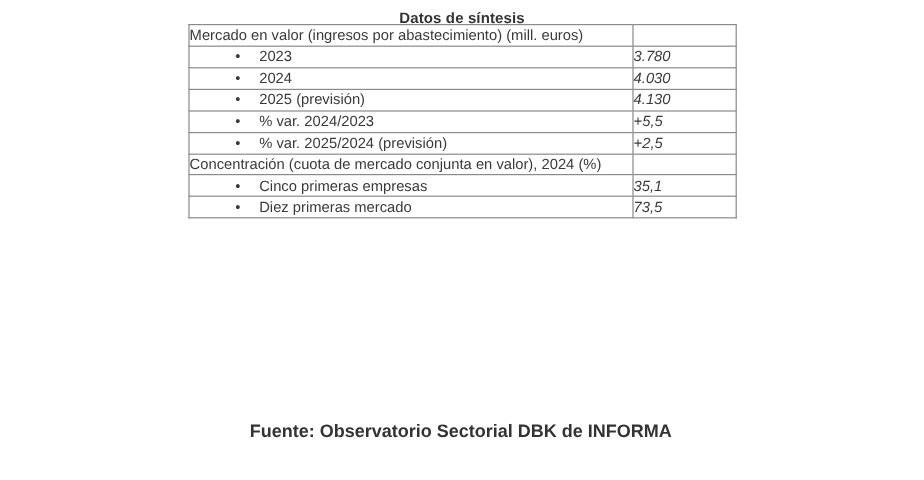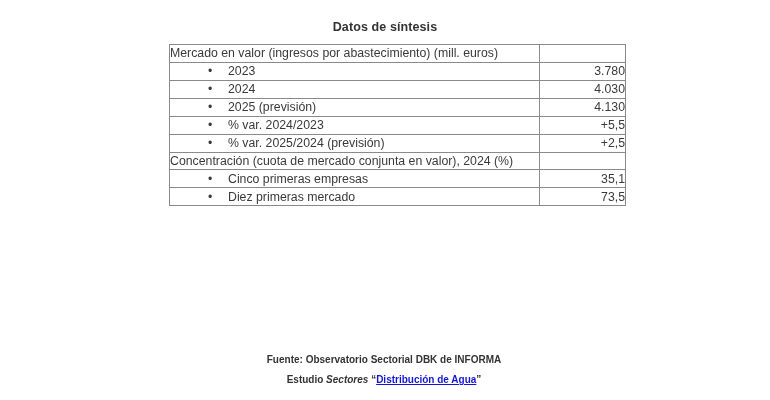--- a/index.html
+++ b/index.html
@@ -20,37 +20,36 @@
   .page {
     position: relative;
     width: 770px;
     height: 400px;
     box-sizing: border-box;
   }
 
   
   .page-title {
     position: absolute;
-    top: 20px;
+    top: 8px;
     left: 0;
     width: 770px;
     text-align: center;
     font-size: 12.5px;
     font-weight: bold;
     color: #333333;
     letter-spacing: 0.1px;
   }
 
   
   .table-wrap {
     position: absolute;
-    top: 44px;
+    top: 20px;
     left: 157px;
     width: 456px;
-    margin-left: 12px;
   }
 
   table.synthesis {
     border-collapse: collapse;
     width: 456px;
     table-layout: fixed;
     font-size: 12.3px;
     color: #3a3a3a;
   }
 
@@ -63,21 +62,22 @@
 
   td.label {
     width: 369px;
     padding: 4px 6px 4px 7px;
     text-align: left;
   }
 
   td.value {
     width: 85px;
     padding: 4px 12px 4px 6px;
-    text-align: right;
+    text-align: left;
+    font-style: italic;
   }
 
   .row-h td { height: 17px; }
 
   
   .bullet-label {
     display: block;
     padding-left: 58px;
     position: relative;
   }
@@ -96,21 +96,21 @@
     padding-bottom: 4px;
   }
 
   
   .footer {
     position: absolute;
     top: 350px;
     left: 0;
     width: 768px;
     text-align: center;
-    font-size: 10px;
+    font-size: 15px;
     font-weight: bold;
     color: #333333;
     line-height: 20px;
   }
   .footer .line { display: block; }
   .footer .italic { font-style: italic; }
   .footer a.study-link {
     color: #1414d6;
     text-decoration: underline;
     font-weight: bold;
@@ -215,16 +215,15 @@
           </td>
           <td class="value">73,5</td>
         </tr>
 
       </tbody>
     </table>
   </div>
 
   <div class="footer">
     <span class="line">Fuente: Observatorio Sectorial DBK de INFORMA</span>
-    <span class="line"><span>Estudio</span><span>&nbsp;</span><span class="italic">Sectores</span><span>&nbsp;</span><span class="quote">“</span><a class="study-link" href="#">Distribución de Agua</a><span class="quote">”</span></span>
   </div>
 
 </div>
 
 </body></html>

